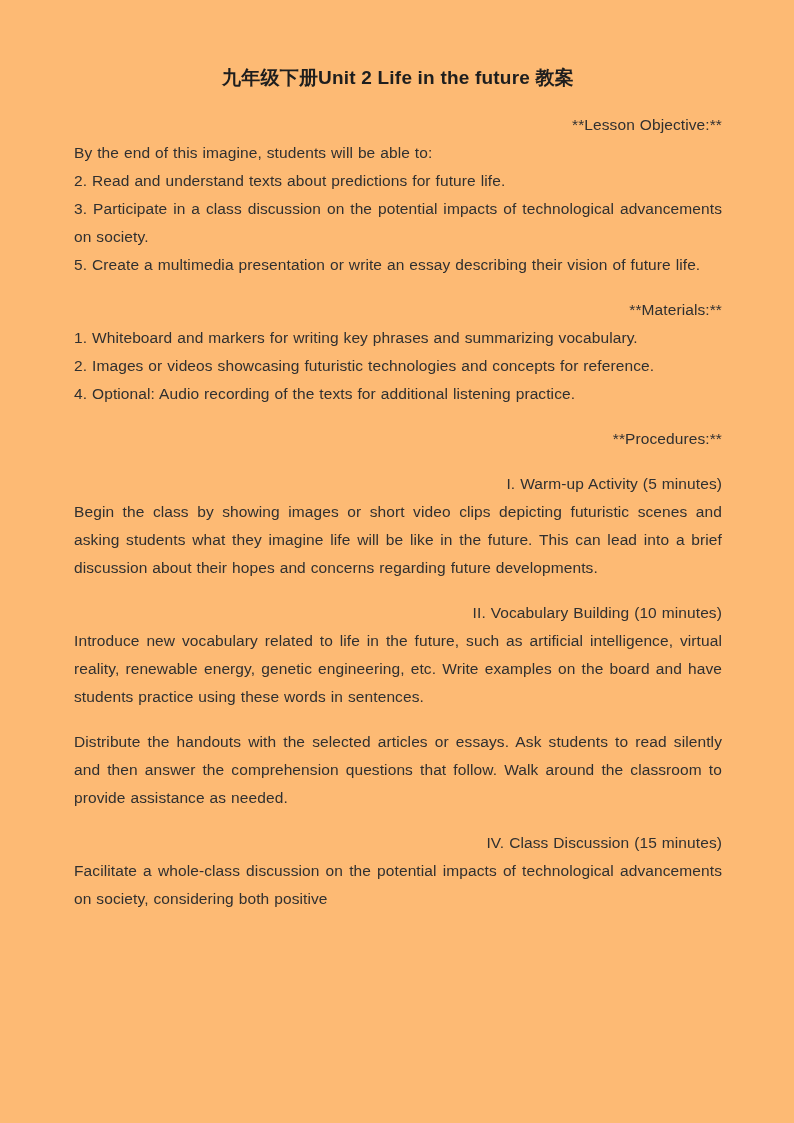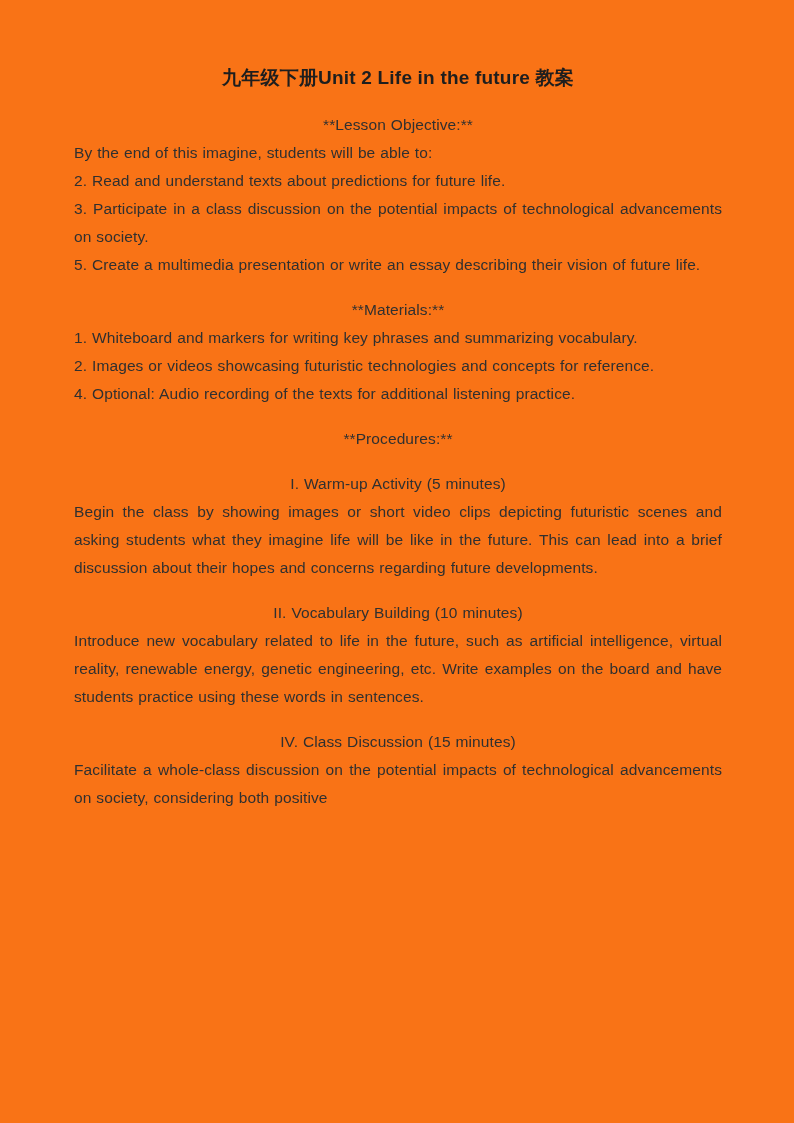--- a/index.html
+++ b/index.html
@@ -5,21 +5,21 @@
   html, body {
     margin: 0;
     padding: 0;
     background: #ffffff;
   }
   .page {
     position: relative;
     width: 794px;
     height: 1123px;
     margin: 0 auto;
-    background: #f97316;
+    background: #fdba74;
     box-sizing: border-box;
     padding: 64px 72px 40px 74px;
     overflow: hidden;
     font-family: "Liberation Sans", "DejaVu Sans", sans-serif;
     color: #303030;
   }
   .doc-title {
     font-size: 19px;
     font-weight: 700;
     line-height: 28px;
@@ -36,21 +36,21 @@
   }
   .doc-section p {
     margin: 0;
     font-size: 15.5px;
     line-height: 28px;
     text-align: justify;
     letter-spacing: 0.1px;
     word-spacing: 0.5px;
   }
   .doc-section p.heading-line {
-    text-align: center;
+    text-align: right;
   }
 </style>
 </head>
 <body>
 
 <div class="page">
 
   <h1 class="doc-title">九年级下册Unit 2 Life in the future 教案</h1>
 
   <section class="doc-section first">
@@ -76,20 +76,21 @@
     <p class="heading-line">I. Warm-up Activity (5 minutes)</p>
     <p>Begin the class by showing images or short video clips depicting futuristic scenes and asking students what they imagine life will be like in the future. This can lead into a brief discussion about their hopes and concerns regarding future developments.</p>
   </section>
 
   <section class="doc-section">
     <p class="heading-line">II. Vocabulary Building (10 minutes)</p>
     <p>Introduce new vocabulary related to life in the future, such as artificial intelligence, virtual reality, renewable energy, genetic engineering, etc. Write examples on the board and have students practice using these words in sentences.</p>
   </section>
 
   <section class="doc-section">
+    <p>Distribute the handouts with the selected articles or essays. Ask students to read silently and then answer the comprehension questions that follow. Walk around the classroom to provide assistance as needed.</p>
   </section>
 
   <section class="doc-section">
     <p class="heading-line">IV. Class Discussion (15 minutes)</p>
     <p>Facilitate a whole-class discussion on the potential impacts of technological advancements on society, considering both positive</p>
   </section>
 
 </div>
 
 </body></html>

